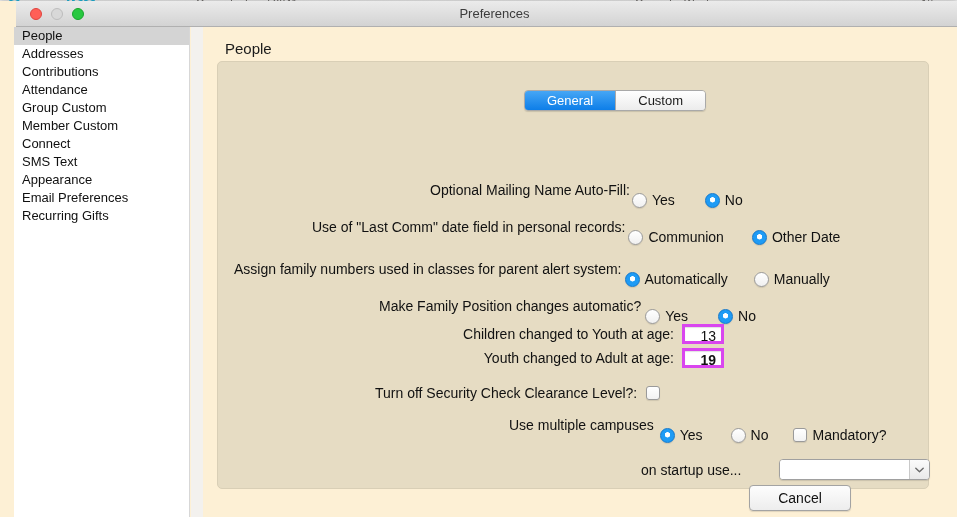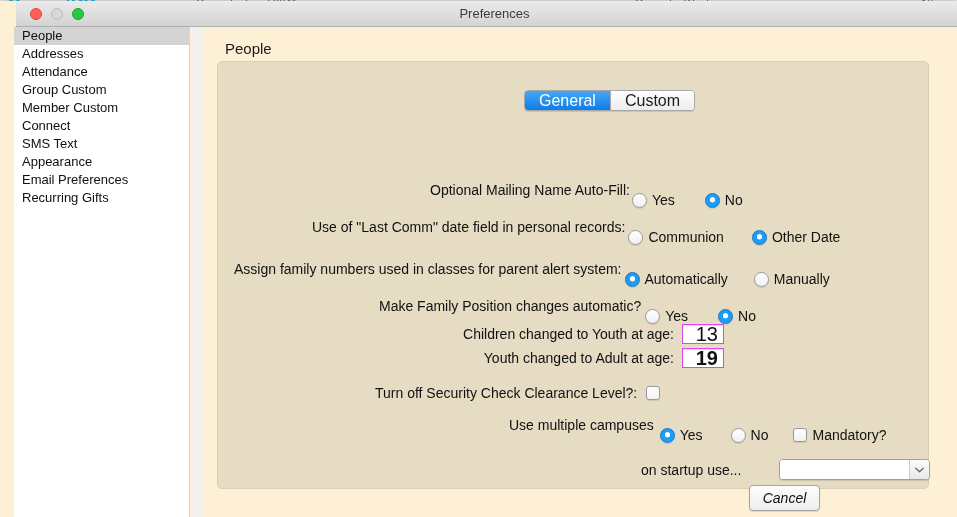--- a/index.html
+++ b/index.html
@@ -111,22 +111,22 @@
   
   #segmented {
     position: absolute; left: 306px; top: 28px;
     display: flex; height: 21px;
     border: 1px solid #a9a9a9; border-radius: 4px;
     overflow: hidden;
     box-shadow: 0 1px 1px rgba(0,0,0,.13);
   }
   .seg {
     display: flex; align-items: center; justify-content: center;
-    padding: 0 14px; height: 100%;
-    font-size: 16px; color: #1a1a1a;
+    padding: 0 22px; height: 100%;
+    font-size: 13px; color: #1a1a1a;
     background: linear-gradient(#ffffff, #ececec);
     text-align: center;
   }
   .seg.active {
     background: linear-gradient(#46a6f5, #0d7ee8);
     color: #ffffff;
   }
   .seg + .seg { border-left: 1px solid #a9a9a9; }
 
   
@@ -159,23 +159,23 @@
     width: 14px; height: 14px; border-radius: 3px;
     background: linear-gradient(#ffffff, #f2f2f2);
     border: 1px solid #9a9a9a;
     box-shadow: 0 1px 1px rgba(0,0,0,.10);
     flex: none;
   }
 
   .numfield {
     width: 42px; height: 20px;
     background: #ffffff;
-    border: 1px solid #d946ef;
+    border: 3px solid #d946ef;
     box-shadow: inset 0 1px 1px rgba(0,0,0,.12);
-    font-size: 20px; color: #111111;
+    font-size: 14px; color: #111111;
     text-align: right; line-height: 18px;
     padding-right: 5px;
   }
 
   
   #combo {
     position: absolute; left: 561px; top: 397px;
     display: flex; width: 151px; height: 21px;
     border: 1px solid #a0a0a0; border-radius: 4px;
     background: #ffffff;
@@ -197,21 +197,21 @@
 
   
   .dlg-btn {
     position: absolute; height: 26px;
     display: flex; align-items: center; justify-content: center;
     background: linear-gradient(#fdfdfd, #ededed);
     border: 1px solid #a3a3a3; border-radius: 4px;
     box-shadow: 0 1px 1px rgba(0,0,0,.12);
     font-size: 14px; color: #111111;
   }
-  #btn-cancel { left: 546px; top: 458px; width: 71px; font-style: italic; }
+  #btn-cancel { left: 546px; top: 458px; width: 102px; }
   #btn-ok     { left: 652px; top: 458px; width: 82px; }
 </style>
 </head>
 <body>
 
 <div id="bg-layer">
   <div class="bg-toolbar">
     <span class="bg-logo">ServantPC</span>
     <span class="bg-tool-label" style="left:196px">Giving by Fund  2041</span>
     <span class="bg-tool-label" style="left:635px">Giving by Week</span>
@@ -242,20 +242,21 @@
   <div id="titlebar">
     <span class="traffic" id="tl-close"></span>
     <span class="traffic" id="tl-min"></span>
     <span class="traffic" id="tl-zoom"></span>
     <div id="title-text">Preferences</div>
   </div>
 
   <div id="sidebar">
     <div class="side-item selected">People</div>
     <div class="side-item">Addresses</div>
+    <div class="side-item">Contributions</div>
     <div class="side-item">Attendance</div>
     <div class="side-item">Group Custom</div>
     <div class="side-item">Member Custom</div>
     <div class="side-item">Connect</div>
     <div class="side-item">SMS Text</div>
     <div class="side-item">Appearance</div>
     <div class="side-item">Email Preferences</div>
     <div class="side-item">Recurring Gifts</div>
   </div>
   <div id="sidebar-gap"></div>

